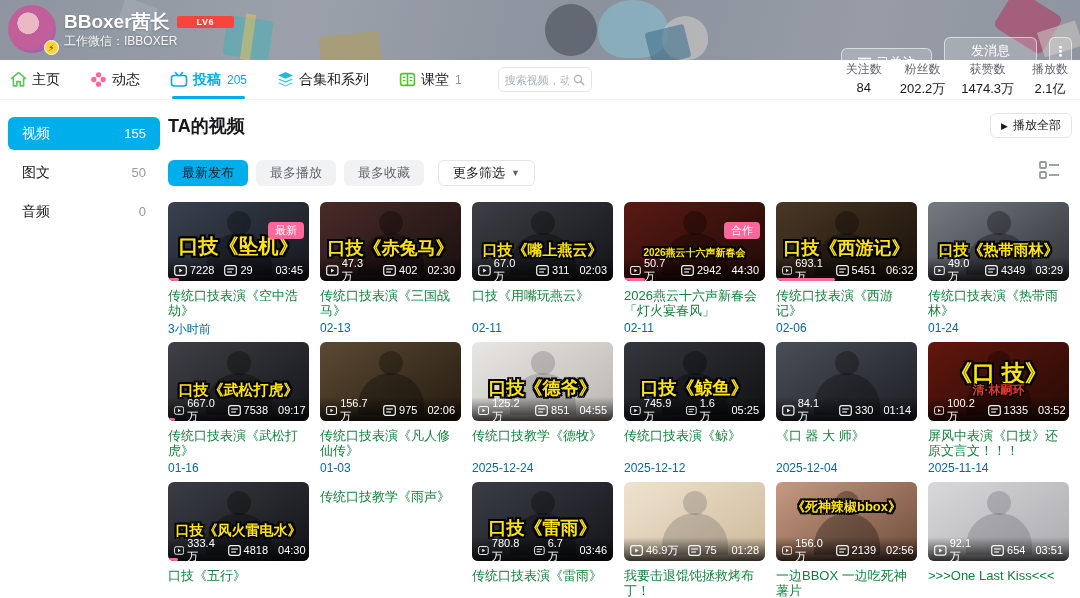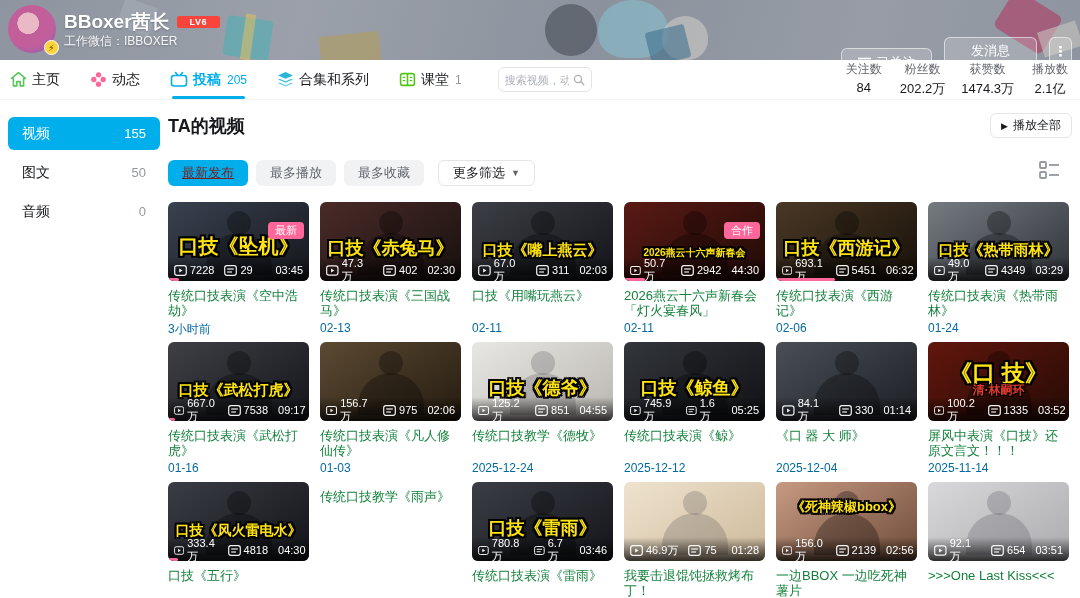--- a/index.html
+++ b/index.html
@@ -23,21 +23,21 @@
   .sh10{ left:120px; top:2px; width:34px; height:30px; background:#b8bfca; transform:rotate(20deg); opacity:.6;}
   .banner-veil { position:absolute; inset:0; background:rgba(92,98,110,.18); }
 
   .avatar { position:absolute; left:8px; top:5px; width:48px; height:48px; border-radius:50%;
     background:radial-gradient(circle at 42% 38%, #e9b9c6 0 26%, #c25f9b 27% 58%, #7a62b4 100%); }
   .avatar-badge { position:absolute; left:36px; top:35px; width:15px; height:15px; border-radius:50%;
     background:#ffd43b; border:1.5px solid #fff; display:flex; align-items:center; justify-content:center;
     font-size:9px; color:#5a4300; }
   .uname-row { position:absolute; left:64px; top:9px; display:flex; align-items:center; gap:7px; }
   .uname { color:#fff; font-size:19px; font-weight:bold; text-shadow:0 1px 2px rgba(0,0,0,.25); }
-  .lv-badge { background:#f8453b; color:#fff; font-size:9px; font-weight:bold; padding:1px 13px;
+  .lv-badge { background:#f8453b; color:#fff; font-size:9px; font-weight:bold; padding:1px 20px;
     border-radius:2px; letter-spacing:.5px; }
   .signature { position:absolute; left:64px; top:33px; color:rgba(255,255,255,.92); font-size:12px;
     text-shadow:0 1px 2px rgba(0,0,0,.25); }
   .banner-actions { position:absolute; right:8px; top:25px; display:flex; gap:12px; align-items:center; }
   .btn-ghost { height:29px; border:1px solid rgba(255,255,255,.55); background:rgba(255,255,255,.18);
     color:#fff; font-size:13px; border-radius:6px; display:flex; align-items:center; justify-content:center;
     gap:6px; cursor:pointer; }
   .btn-follow { width:91px;margin-top:23px; } .btn-msg { width:93px; }
   .btn-more { width:23px; height:29px; letter-spacing:0; font-size:14px; font-weight:bold; }
 
@@ -73,21 +73,21 @@
   .main { flex:1; padding-right:8px; }
   .main-header { display:flex; align-items:center; justify-content:space-between; margin-top:-4px; }
   .sec-title { font-size:18px; font-weight:bold; }
   .play-all { height:25px; border:1px solid #e3e5e7; background:#fff; border-radius:6px; font-size:12px;
     color:#18191c; display:flex; align-items:center; gap:5px; padding:0 10px; cursor:pointer; }
   .play-all .tri { font-size:9px; }
 
   .filter-row { display:flex; align-items:center; margin-top:22px; position:relative; }
   .chip { height:26px; padding:0 14px; border-radius:6px; font-size:13px; display:flex; align-items:center;
     background:#f1f2f3; color:#61666d; margin-right:8px; cursor:pointer; border:none; font-family:inherit; }
-  .chip.active { background:#00aeec; color:#7f1d1d;text-decoration:underline; }
+  .chip.active { background:#00aeec; color:#0f172a; }
   .chip-dd { background:#fff; border:1px solid #e3e5e7; color:#18191c; margin-left:6px; gap:6px; }
   .chip-dd .caret { font-size:9px; color:#61666d; }
   .view-toggle { position:absolute; right:12px; top:0; width:21px; height:20px; cursor:pointer; color:#9499a0; }
 
   
   .grid { margin-top:16px; display:grid; grid-template-columns:repeat(6,141px); column-gap:11px; row-gap:3px; }
   .card { width:141px; height:137px; cursor:pointer; }
   .thumb { position:relative; width:141px; height:79px; border-radius:6px; overflow:hidden; }
   .figure { position:absolute; left:50%; top:9px; transform:translateX(-50%); width:24px; height:24px;
     border-radius:50%; background:rgba(0,0,0,.30); }

